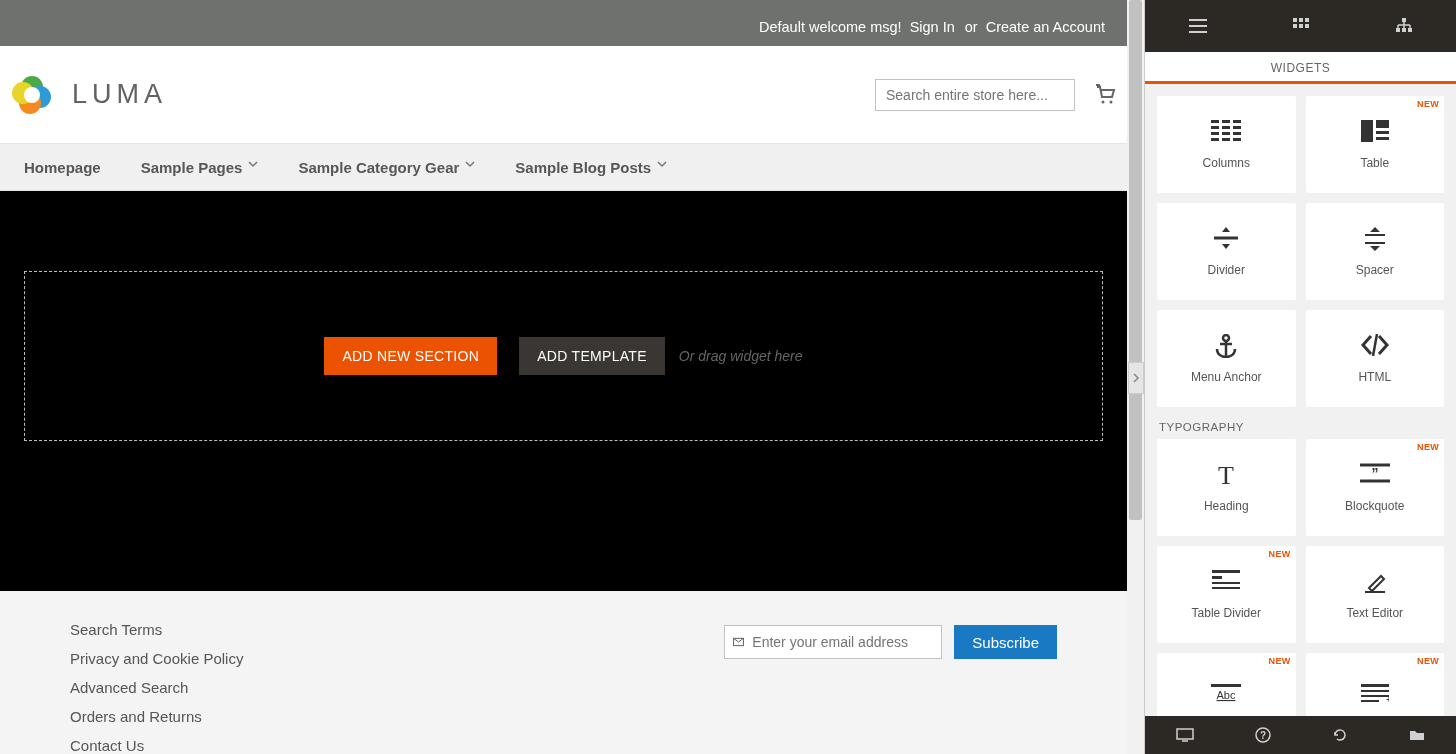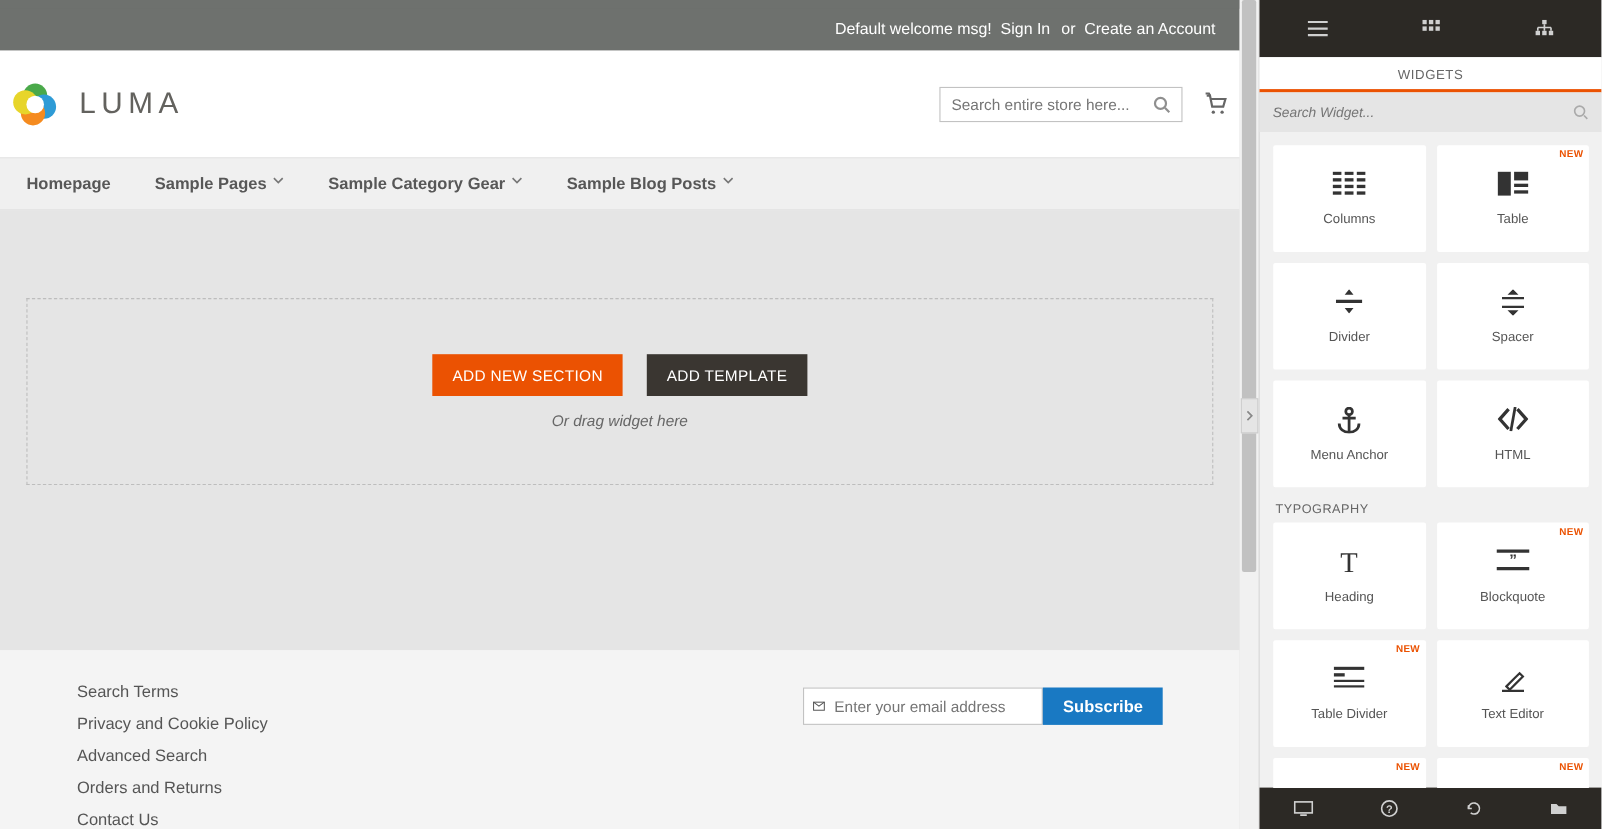--- a/index.html
+++ b/index.html
@@ -1,57 +1,57 @@
 <!DOCTYPE html>
 <html><head>
 <meta charset="utf-8">
 <style>
 * { box-sizing: border-box; margin: 0; padding: 0; }
 body { font-family: 'Helvetica Neue', Arial, sans-serif; font-size: 14px; color: #333; overflow: hidden; }
 .viewport { display: flex; width: 1456px; height: 754px; }
 
 
-.site-pane { width: 1144px; height: 100%; position: relative; background: #e5e5e5; }
+.site-pane { width: 1144px; height: 100%; position: relative; background: #000000; }
 .site-scroll { position: absolute; right: 0; top: 0; width: 17px; height: 100%; background: #f1f1f1; }
 .site-scroll-thumb { position: absolute; top: 0; left: 2px; width: 13px; height: 520px; background: #c1c1c1; border-radius: 2px; }
 .site-content { width: 1127px; height: 100%; overflow: hidden; }
 
 .topbar { height: 46px; background: #6e716e; border-top: 8px solid #6e716e; color: #fff; display: flex; align-items: center; justify-content: flex-end; padding-right: 22px; font-size: 14.5px; }
 .topbar a { color: #fff; text-decoration: none; margin-left: 8px; }
 .topbar .sep { margin-left: 10px; }
 
 .header-row { height: 97px; background: #fff; display: flex; align-items: center; padding: 0 10px; justify-content: space-between; }
 .logo-block { display: flex; align-items: center; }
 .logo-svg { width: 44px; height: 44px; }
 .logo-text { font-size: 27px; letter-spacing: 5px; font-weight: 400; color: #63625e; margin-left: 18px; font-family: Arial, sans-serif; }
 
 .header-right { display: flex; align-items: center; gap: 18px; }
-.search-box { width: 221px; height: 32px; border: 1px solid #c2c2c2; display: flex; align-items: center; padding: 0 10px; margin-left: 32px; }
+.search-box { width: 200px; height: 32px; border: 1px solid #c2c2c2; display: flex; align-items: center; padding: 0 10px; margin-left: 32px; }
 .search-box input { flex: 1; border: none; outline: none; font-size: 14px; color: #999; }
 .search-box .mag { color: #8f8f8f; }
 
 .mainnav { height: 48px; background: #f0f0f0; display: flex; align-items: center; padding: 0 24px; gap: 40px; border-top: 1px solid #e5e5e5; border-bottom: 1px solid #e5e5e5; }
 .mainnav .navitem { color: #575757; font-weight: 600; font-size: 15px; display: flex; gap: 6px; cursor: pointer; }
 .chev { width: 10px; height: 10px; }
 
 .builder-area { padding: 80px 24px 40px; }
-.drop-zone { border: 1px dashed #bdbdbd; min-height: 170px; display: flex; flex-direction: column; align-items: center; justify-content: center; gap: 14px; }
+.drop-zone { border: 1px dashed #bdbdbd; min-height: 170px; display: flex; flex-direction: row; align-items: center; justify-content: center; gap: 14px; }
 .drop-btns { display: flex; gap: 22px; }
 .btn { padding: 11px 18px; font-size: 14px; font-weight: 500; border: none; cursor: pointer; color: #fff; letter-spacing: .3px; }
 .btn-orange { background: #eb5202; }
 .btn-dark { background: #3a3631; }
 .drag-hint { font-style: italic; color: #666; font-size: 14px; }
 
 .footer { background: #f4f4f4; padding: 30px 70px 40px; margin-top: 110px; display: flex; justify-content: space-between; }
 .footer-links { display: flex; flex-direction: column; gap: 12px; font-size: 15px; color: #555; }
 .footer-links a { color: #555; text-decoration: none; }
-.subscribe { display: flex; height: 34px; margin-top: 4px; }
+.subscribe { display: flex; height: 34px; margin-top: 4px; gap: 12px; }
 .sub-input { width: 218px; border: 1px solid #c2c2c2; display: flex; align-items: center; padding: 0 8px; gap: 8px; background: #fff; }
 .sub-input input { border: none; outline: none; flex: 1; font-size: 14px; color: #999; }
-.sub-btn { background: #1979c3; color: #fff; border: none; padding: 0 18px; font-size: 15px; font-weight: 700; cursor: pointer; }
+.sub-btn { background: #1979c3; color: #fff; border: none; padding: 0 18px; font-size: 15px; font-weight: 400; cursor: pointer; }
 
 .slide-handle { position: absolute; right: 0; top: 362px; width: 16px; height: 32px; background: #e5e5e5; border: 1px solid #ccc; display: flex; align-items: center; justify-content: center; color: #888; font-size: 11px; }
 
 
 .editor-pane { width: 312px; height: 100%; background: #f1f1f1; display: flex; flex-direction: column; border-left: 1px solid #ccc; }
 .ed-top { height: 52px; background: #2c2925; display: flex; align-items: center; justify-content: space-around; }
 .ed-top .tab { color: #d0d0d0; cursor: pointer; }
 .ed-title { height: 32px; background: #fff; text-align: center; font-size: 12px; color: #666; letter-spacing: .5px; line-height: 32px; border-bottom: 3px solid #eb5202; }
 .ed-search { height: 36px; background: #e5e5e5; display: flex; align-items: center; padding: 0 12px; }
 .ed-search input { flex: 1; border: none; background: transparent; outline: none; font-size: 12.5px; font-style: italic; color: #888; }
@@ -207,27 +207,20 @@
             <rect x="13" y="10" width="4" height="4" fill="#d0d0d0"></rect>
             <line x1="9" y1="4" x2="9" y2="7" stroke="#d0d0d0" stroke-width="1.5"></line>
             <line x1="3" y1="7" x2="15" y2="7" stroke="#d0d0d0" stroke-width="1.5"></line>
             <line x1="3" y1="7" x2="3" y2="10" stroke="#d0d0d0" stroke-width="1.5"></line>
             <line x1="9" y1="7" x2="9" y2="10" stroke="#d0d0d0" stroke-width="1.5"></line>
             <line x1="15" y1="7" x2="15" y2="10" stroke="#d0d0d0" stroke-width="1.5"></line>
           </svg>
         </span>
     </div>
     <div class="ed-title">WIDGETS</div>
-    <div class="ed-search">
-      <input type="text" placeholder="Search Widget..." style="">
-      <svg class="mag2" width="14" height="14" viewBox="0 0 14 14">
-          <circle cx="6" cy="6" r="4.5" fill="none" stroke="#aaa" stroke-width="1.5"></circle>
-          <line x1="10" y1="10" x2="13" y2="13" stroke="#aaa" stroke-width="1.5"></line>
-        </svg>
-    </div>
 
     <div class="widgets-scroll">
       <div class="wgrid" id="wgrid-structure">
           <div class="wcard">
             <div class="wicon">
               <svg width="30" height="22" viewBox="0 0 30 22">
                 <g fill="#333">
                   <rect x="0" y="0" width="8" height="3"></rect>
                   <rect x="0" y="6" width="8" height="3"></rect>
                   <rect x="0" y="12" width="8" height="3"></rect>

